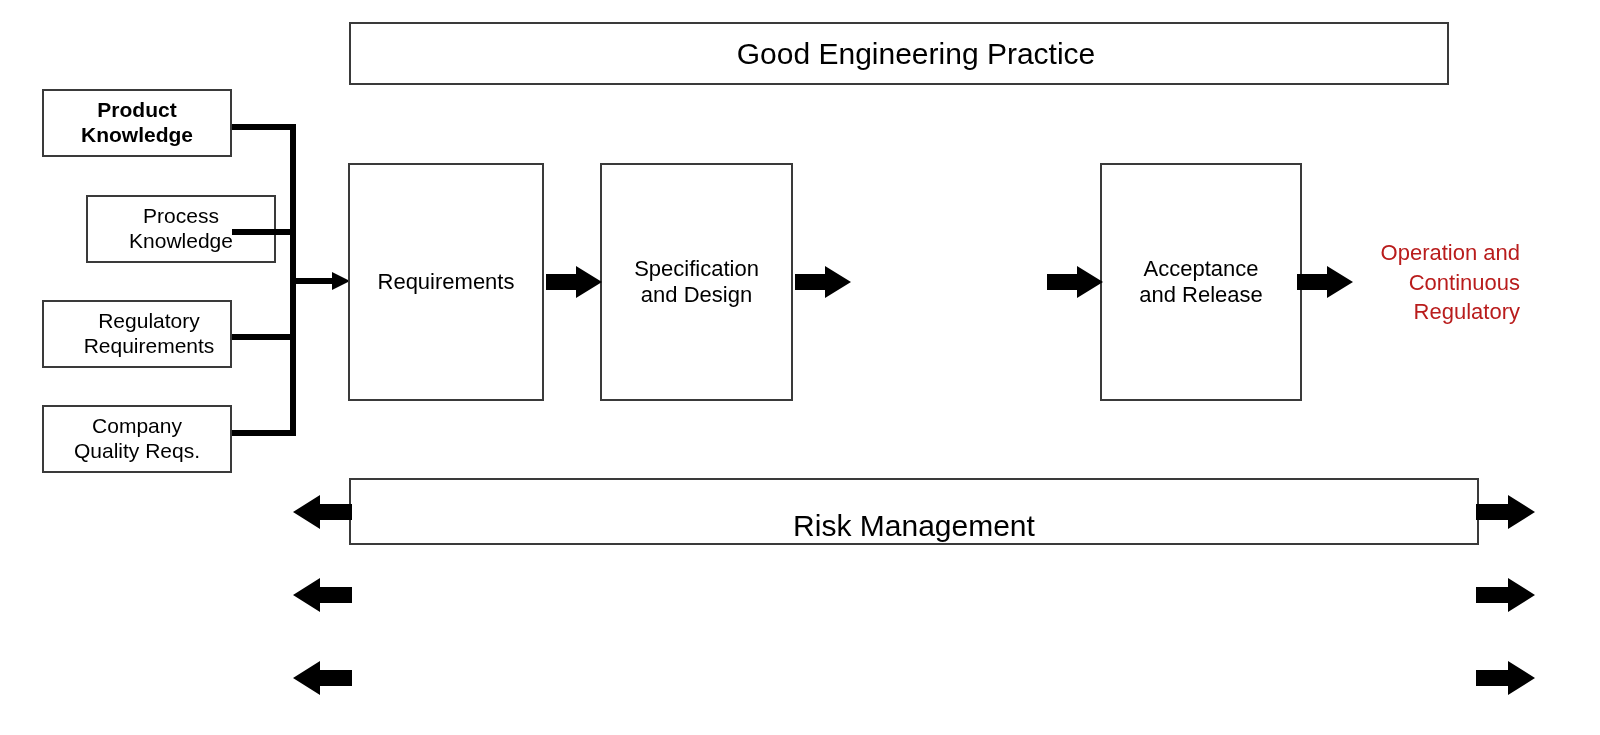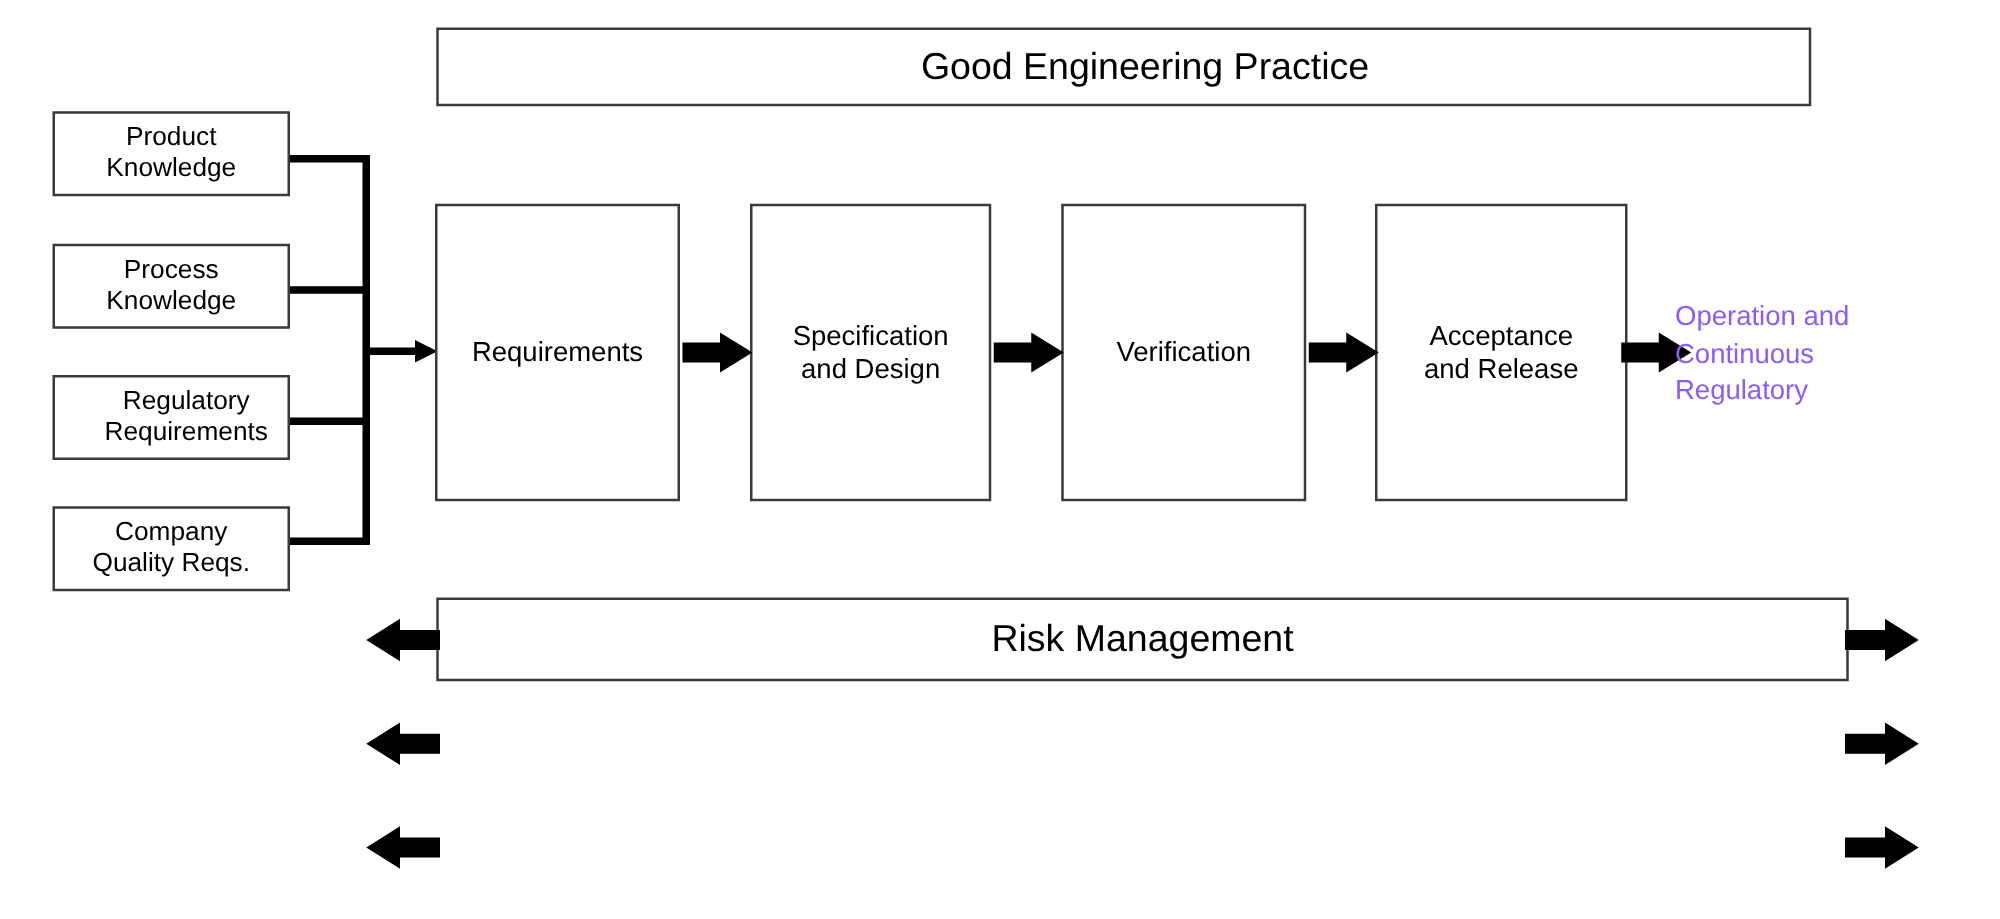--- a/index.html
+++ b/index.html
@@ -46,22 +46,22 @@
     font-size: 30px;
   }
   .swim-box {
     left: 349px;
     width: 1130px;
     height: 67px;
     font-size: 30px;
   }
   .plain-text {
     position: absolute;
-    text-align: left;
-    color: #8b5cf6;
+    text-align: right;
+    color: #b91c1c;
     font-size: 22px;
     line-height: 1.35;
   }
   .conn {
     position: absolute;
     background: #000000;
   }
   .arrow-svg {
     position: absolute;
     overflow: visible;
@@ -69,28 +69,28 @@
 </style>
 </head>
 <body>
 
 <div id="stage">
 
   <div class="box banner-box" style="top:22px; height:63px;padding-left:34px;">
     <span>Good Engineering Practice</span>
   </div>
 
-  <div class="box input-box" style="top:89px;">
+  <div class="box input-box" style="top:89px;font-weight:bold;">
     <span>
       <span>Product</span><br>
       <span>Knowledge</span>
     </span>
   </div>
 
-  <div class="box input-box" style="top:195px;">
+  <div class="box input-box" style="top:195px;margin-left:44px;">
     <span>
       <span>Process</span><br>
       <span>Knowledge</span>
     </span>
   </div>
 
   <div class="box input-box" style="top:300px;padding-left:24px;">
     <span>
       <span>Regulatory</span><br>
       <span>Requirements</span>
@@ -122,25 +122,20 @@
     </span>
   </div>
 
   <div class="box stage-box" style="left:600px; width:193px;">
     <span>
       <span>Specification</span><br>
       <span>and Design</span>
     </span>
   </div>
 
-  <div class="box stage-box" style="left:849px; width:196px;">
-    <span>
-      <span>Verification</span>
-    </span>
-  </div>
 
   <div class="box stage-box" style="left:1100px; width:202px;">
     <span>
       <span>Acceptance</span><br>
       <span>and Release</span>
     </span>
   </div>
 
   <svg class="arrow-svg" style="left:546px; top:264px; width:56px; height:36px;" viewBox="0 0 56 36">
     <polygon points="0,10 30,10 30,2 56,18 30,34 30,26 0,26" fill="#000000"></polygon>
@@ -157,21 +152,21 @@
   <svg class="arrow-svg" style="left:1297px; top:264px; width:56px; height:36px;" viewBox="0 0 56 36">
     <polygon points="0,10 30,10 30,2 56,18 30,34 30,26 0,26" fill="#000000"></polygon>
   </svg>
 
   <div class="plain-text" style="left:1340px; top:238px; width:180px;">
     <span>Operation and</span><br>
     <span>Continuous</span><br>
     <span>Regulatory</span>
   </div>
 
-  <div class="box swim-box" style="top:478px;">
+  <div class="box swim-box" style="top:478px;align-items:flex-end;">
     <span>Risk Management</span>
   </div>
   <svg class="arrow-svg" style="left:292px; top:493px; width:60px; height:38px;" viewBox="0 0 60 38">
     <polygon points="60,11 28,11 28,2 1,19 28,36 28,27 60,27" fill="#000000"></polygon>
   </svg>
   <svg class="arrow-svg" style="left:1476px; top:493px; width:60px; height:38px;" viewBox="0 0 60 38">
     <polygon points="0,11 32,11 32,2 59,19 32,36 32,27 0,27" fill="#000000"></polygon>
   </svg>
 
   <svg class="arrow-svg" style="left:292px; top:576px; width:60px; height:38px;" viewBox="0 0 60 38">

